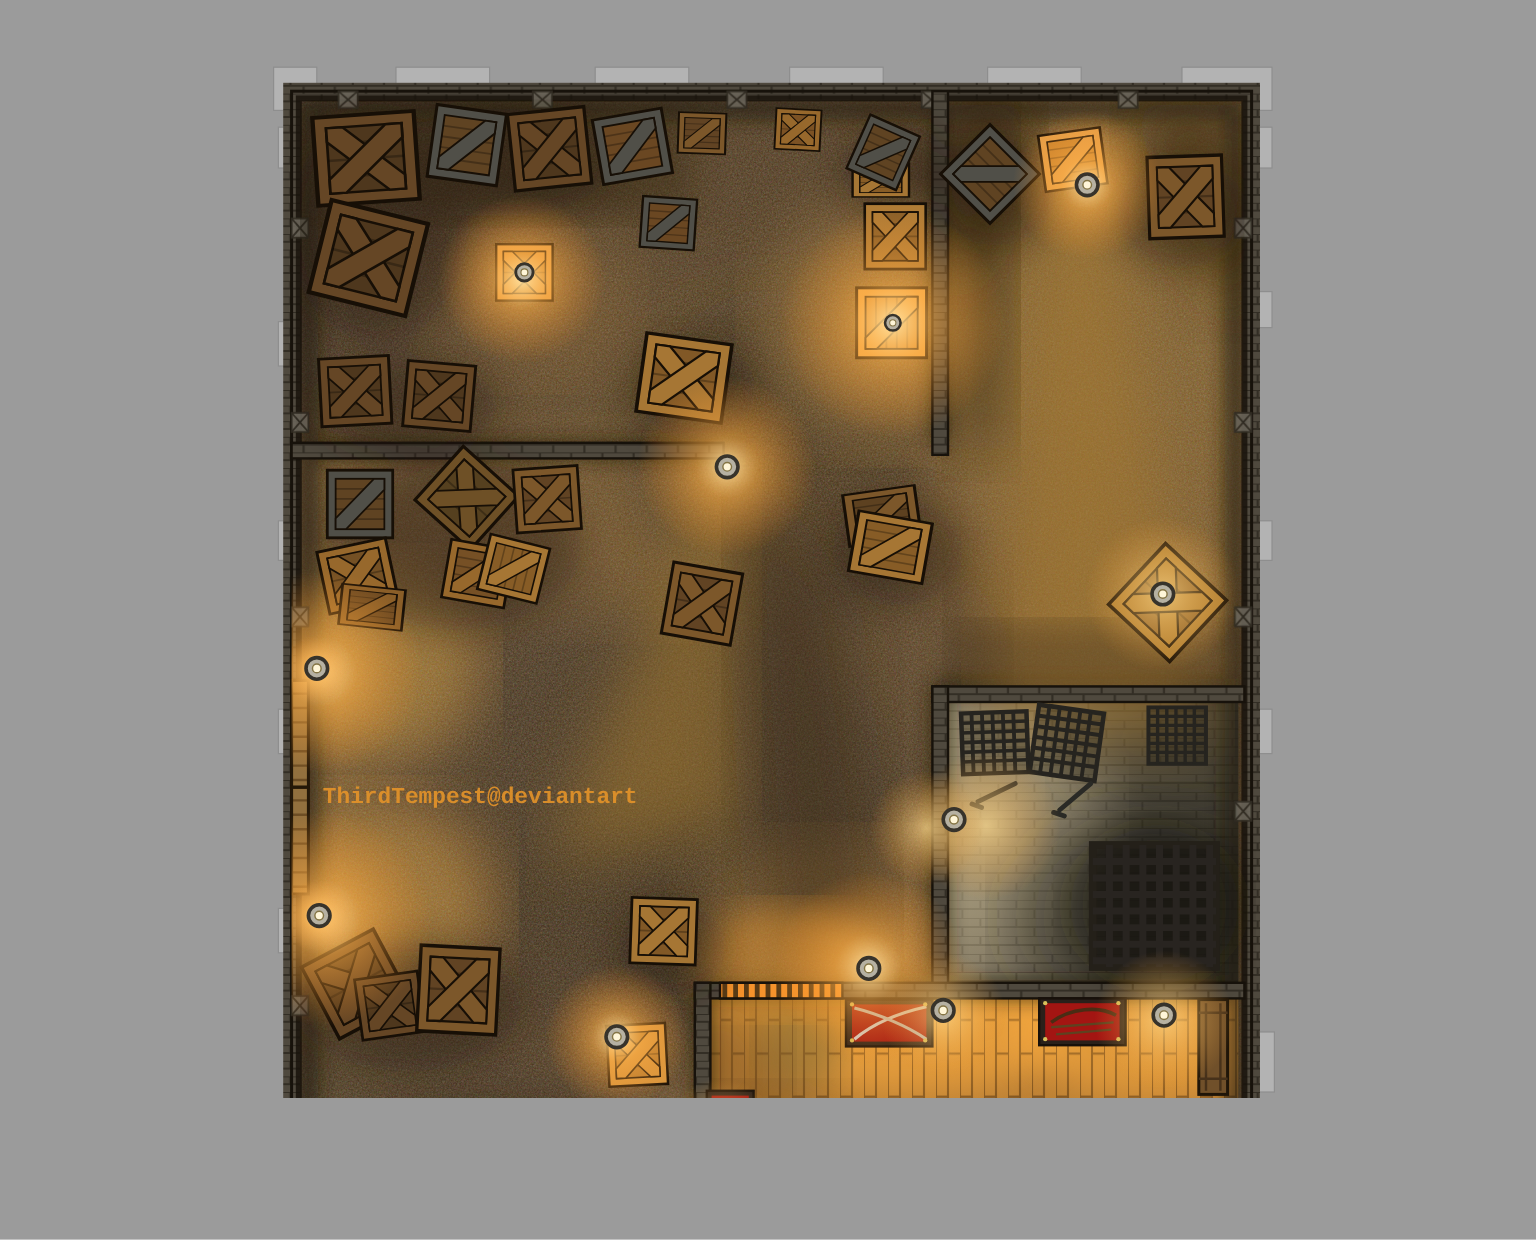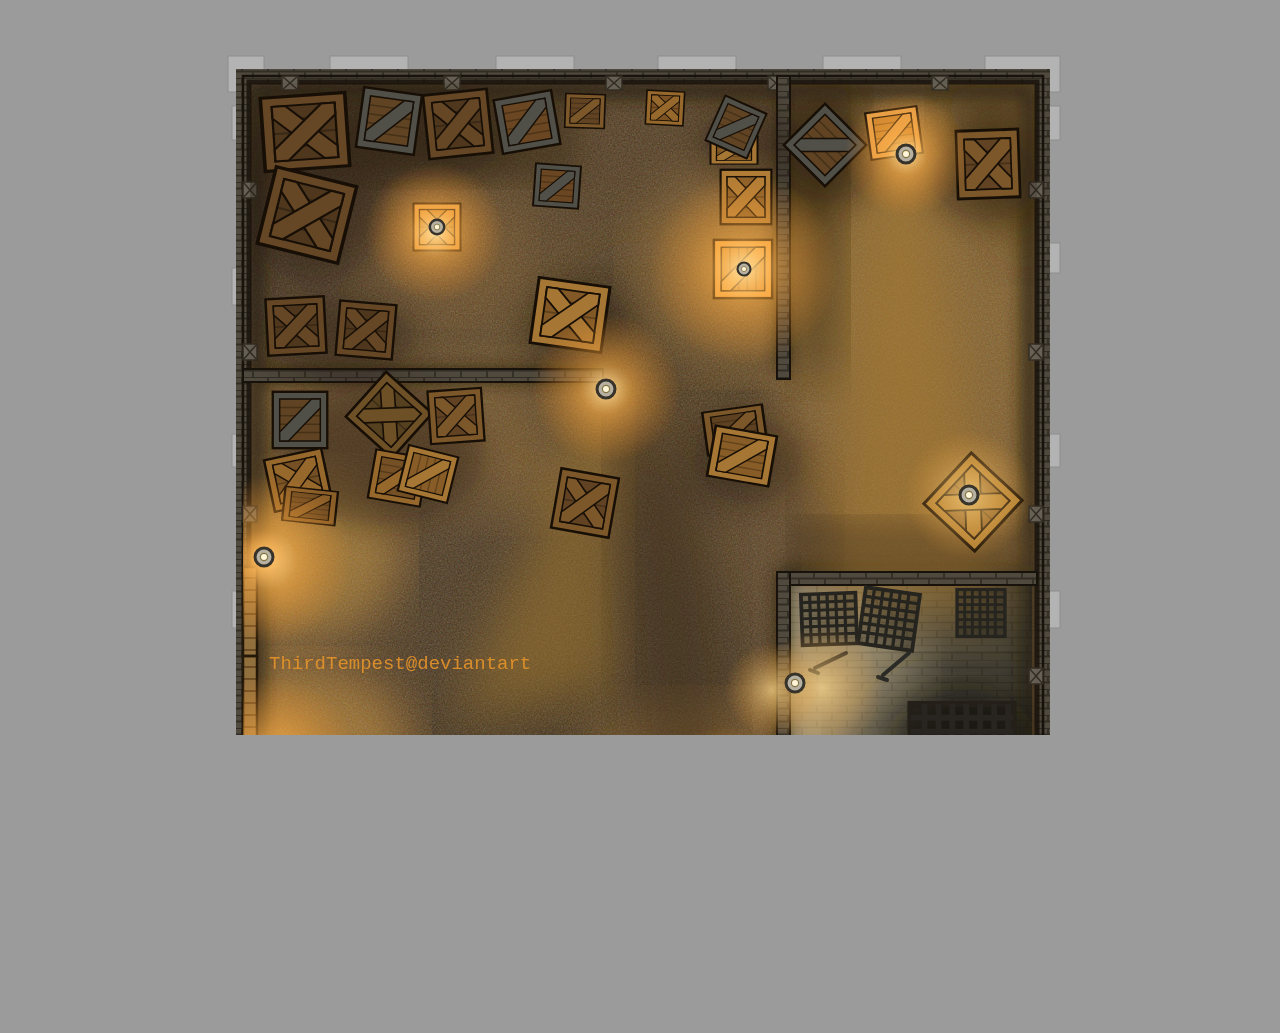--- a/index.html
+++ b/index.html
@@ -1,16 +1,16 @@
 <!DOCTYPE html>
 <html><head>
 <meta charset="utf-8">
 <style>
 html,body{margin:0;padding:0;background:#9b9b9b;font-family:"Liberation Sans",sans-serif;}
-#wrap{width:1280px;height:735px;overflow:hidden;position:relative;}
+#wrap{width:1280px;height:915px;overflow:hidden;position:relative;font-weight:bold;}
 </style>
 </head>
 <body>
 <div id="wrap">
 <svg width="1280" height="1033" viewBox="0 0 1280 1033" xmlns="http://www.w3.org/2000/svg">
 <defs>
 <filter id="b4">
           <feGaussianBlur stdDeviation="4"></feGaussianBlur>
         </filter>
 <filter id="b8">

